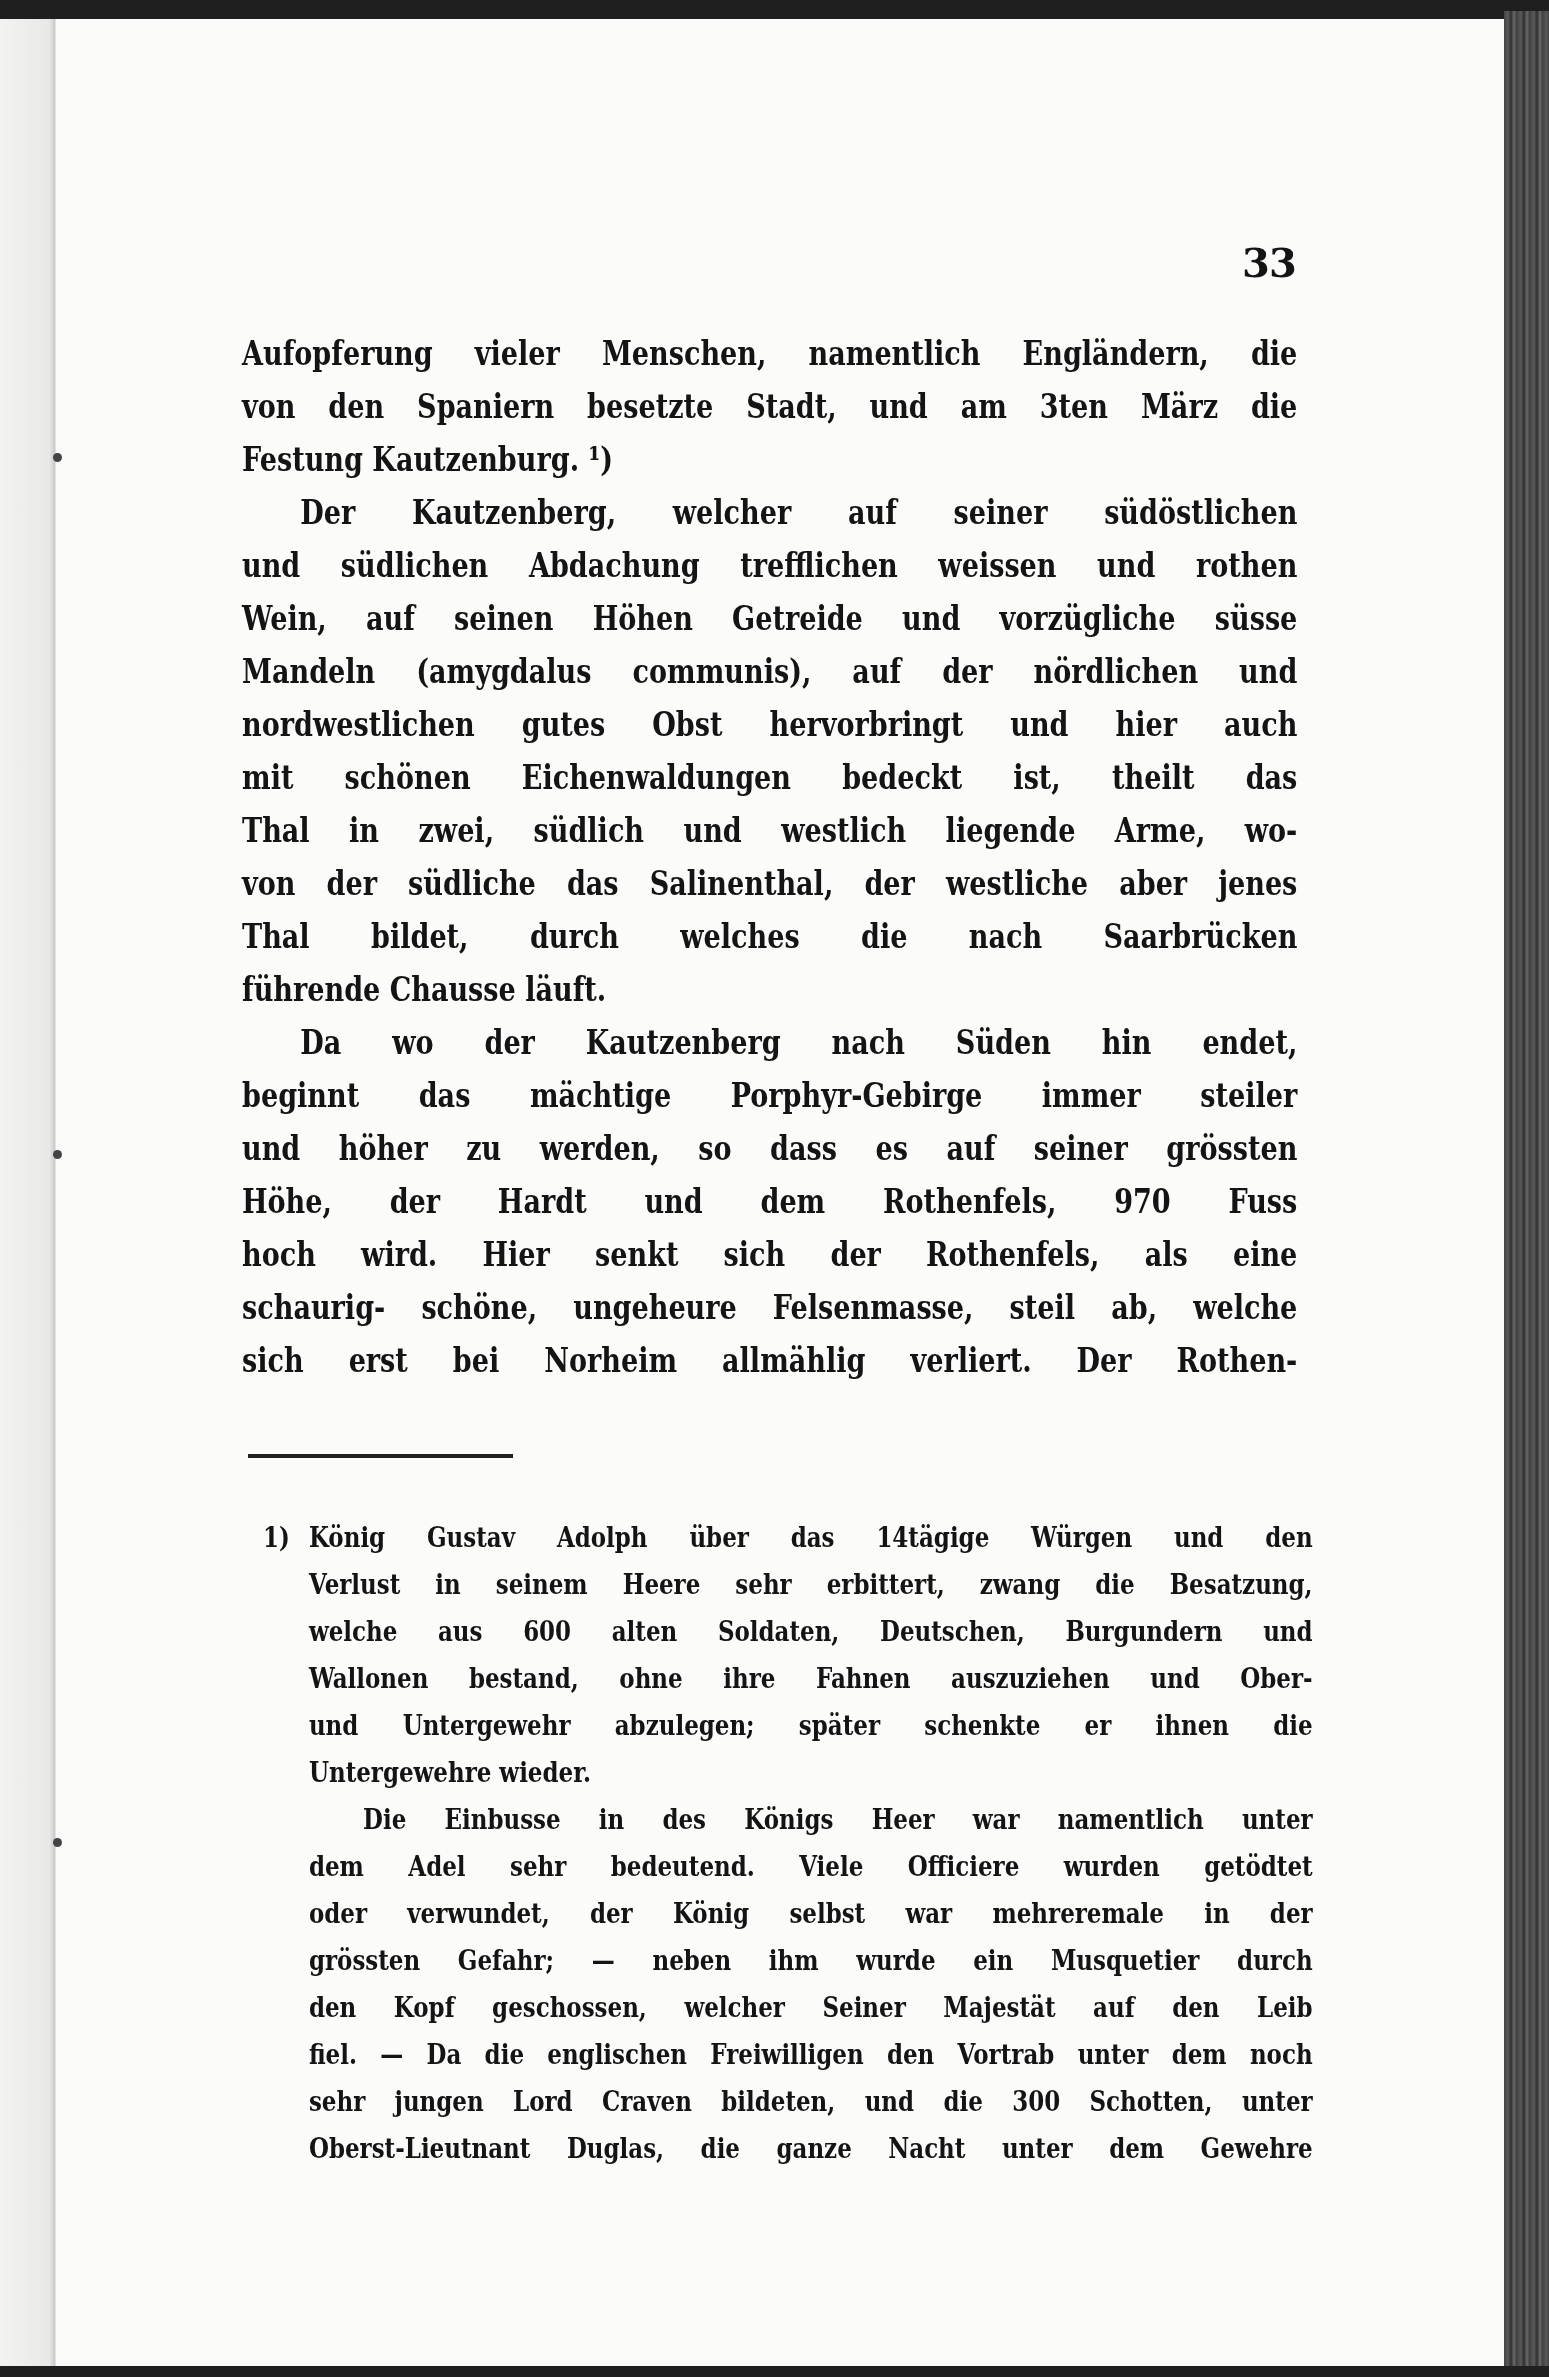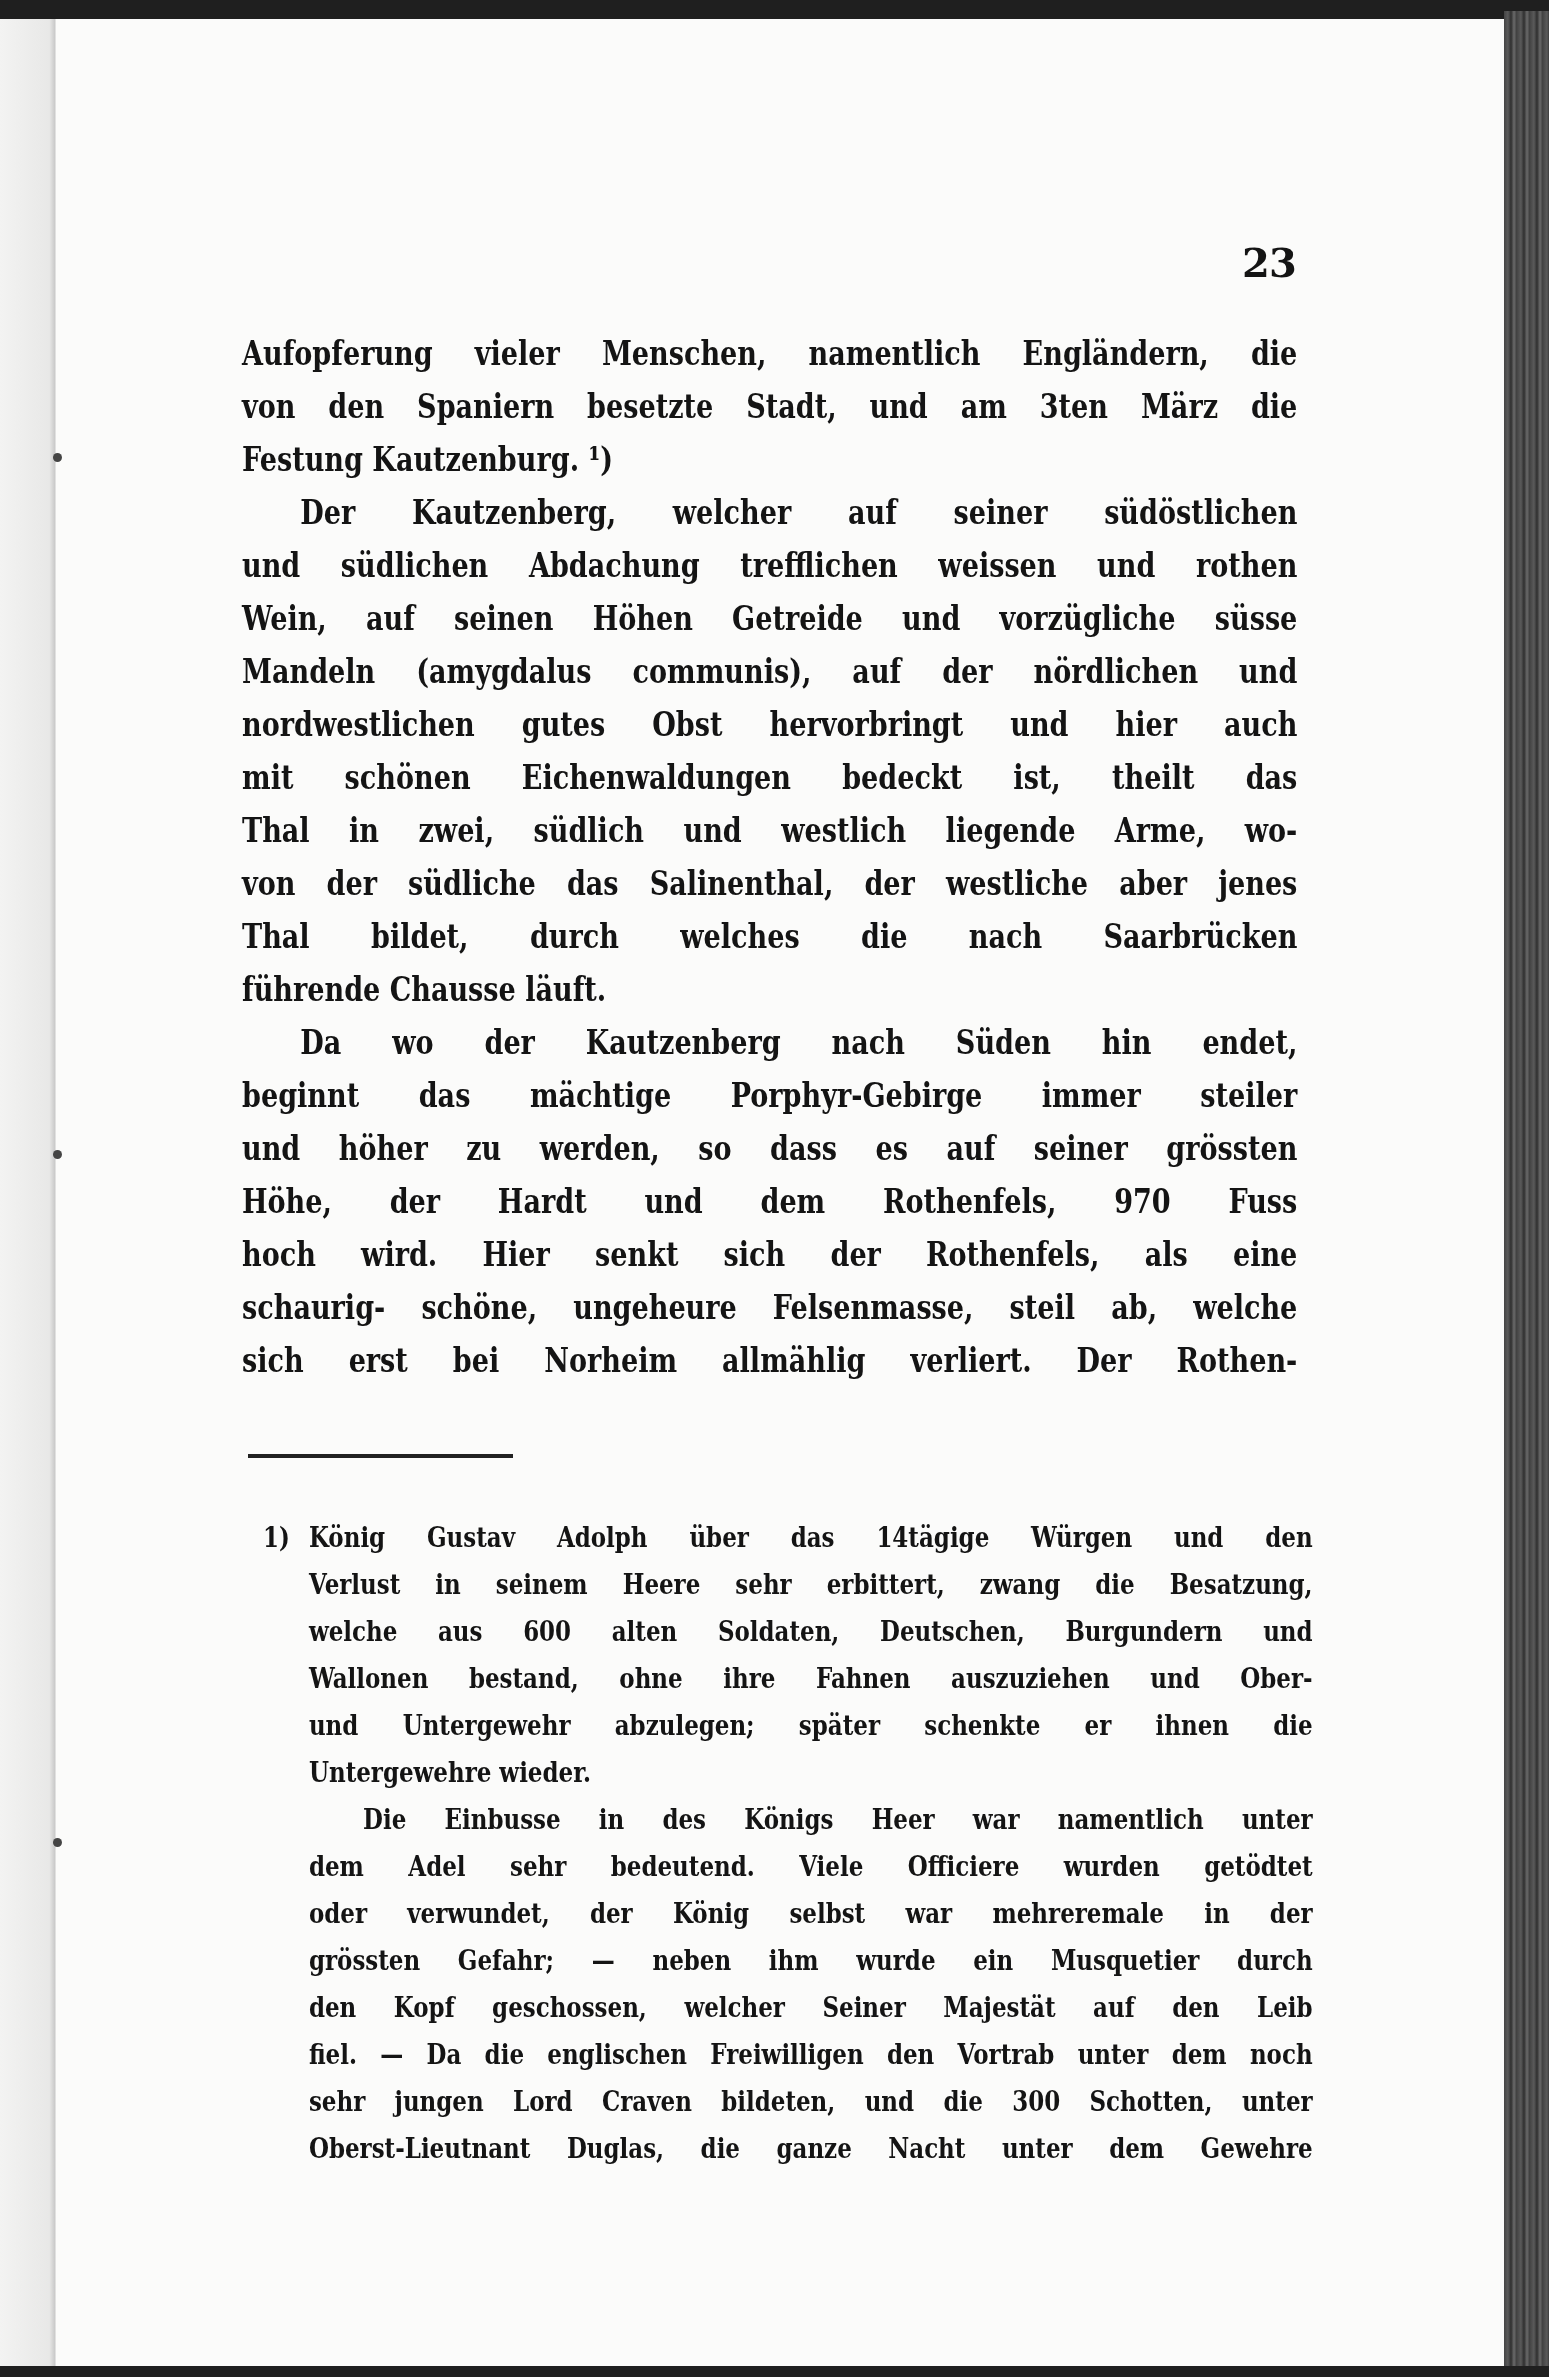--- a/index.html
+++ b/index.html
@@ -53,21 +53,21 @@
 </style>
 </head>
 <body>
 
 <div class="page">
   <div class="gutter-shadow"></div>
   <div class="thread-mark" style="top:434px"></div>
   <div class="thread-mark" style="top:1131px"></div>
   <div class="thread-mark" style="top:1819px"></div>
 
-  <div class="page-number">23</div>
+  <div class="page-number">33</div>
 
   <div class="body-text">
 
     <span class="line">Aufopferung vieler Menschen, namentlich Engländern, die</span>
     <span class="line">von den Spaniern besetzte Stadt, und am 3ten März die</span>
     <span class="line last">Festung Kautzenburg. ¹)</span>
 
     <span class="line indent">Der Kautzenberg, welcher auf seiner südöstlichen</span>
     <span class="line">und südlichen Abdachung trefflichen weissen und rothen</span>
     <span class="line">Wein, auf seinen Höhen Getreide und vorzügliche süsse</span>

